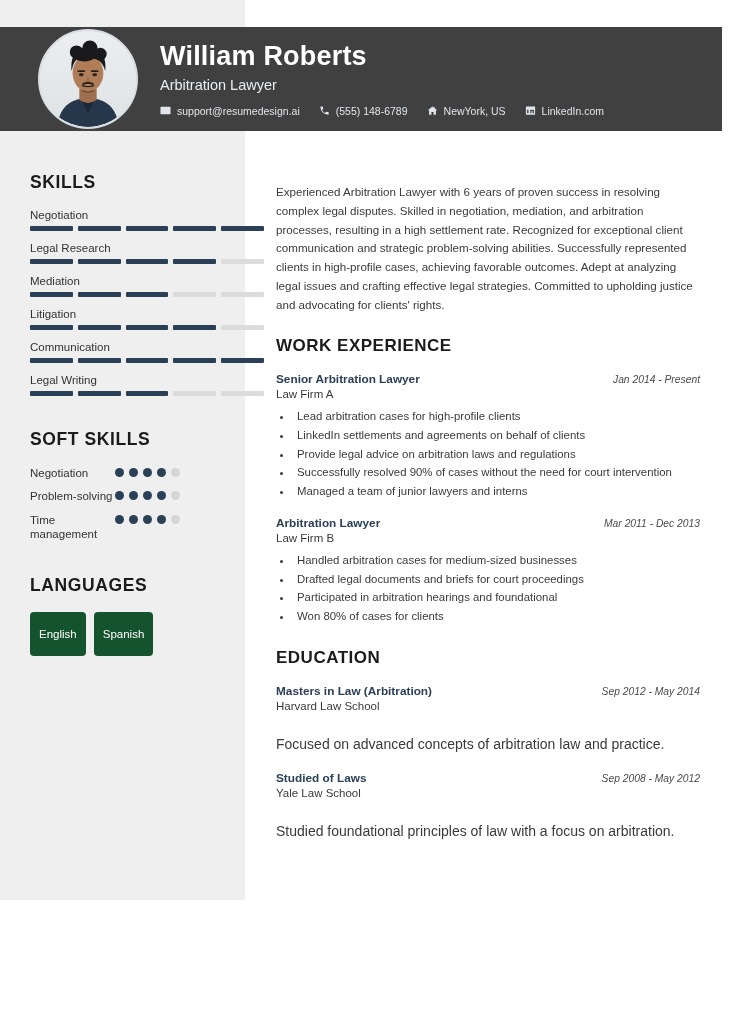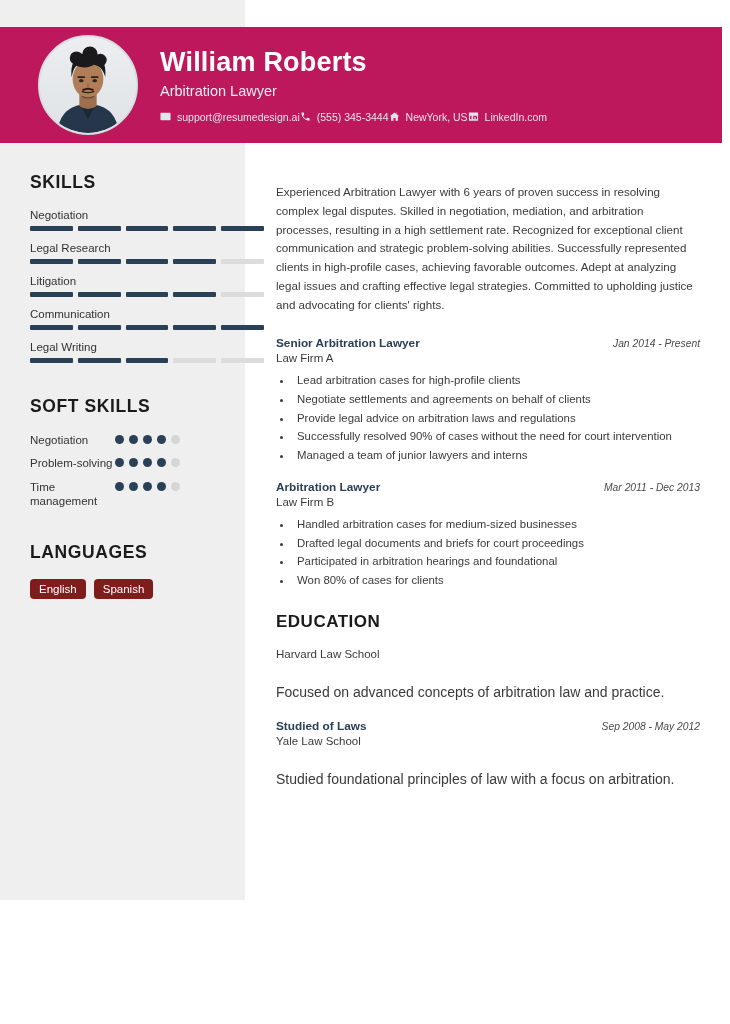--- a/index.html
+++ b/index.html
@@ -12,42 +12,42 @@
   .page { position:relative; width:730px; height:1024px; background:#ffffff; overflow:hidden; }
 
   
   .sidebar-bg {
     position:absolute; left:0; top:0; width:245px; height:900px;
     background:#efefef;
   }
 
   
   .header {
-    position:absolute; left:0; top:27px; width:722px; height:116px;
-    background:#be185d;
+    position:absolute; left:0; top:27px; width:722px; height:104px;
+    background:#404040;
     display:flex; align-items:center;
   }
   .avatar {
     width:100px; height:100px; margin-left:38px;
     border-radius:50%; overflow:hidden;
     border:2px solid #d7dde3;
     flex:0 0 auto; position:relative; background:#e8eaec;
   }
   .avatar svg { display:block; width:100%; height:100%; }
 
   .head-text { margin-left:22px; }
   .name {
     font-size:27px; font-weight:bold; color:#ffffff;
     letter-spacing:.2px; line-height:1.15;
   }
   .role {
     font-size:14.5px; color:#e9edf1; margin-top:4px; font-weight:400;
   }
   .contacts {
-    display:flex; align-items:center; margin-top:12px; 
+    display:flex; align-items:center; margin-top:12px; gap:19px;
     flex-wrap:nowrap;
   }
   .contact {
     display:flex; align-items:center; gap:6px;
     font-size:10.5px; color:#dfe5eb; white-space:nowrap;
   }
   .contact svg { width:11px; height:11px; fill:#dfe5eb; flex:0 0 auto; }
 
   
   .sidebar {
@@ -81,22 +81,22 @@
     display:flex; flex-wrap:wrap; width:66px; gap:5px; padding-top:2px;
   }
   .dot {
     width:9px; height:9px; border-radius:50%; background:#d6d6d6;
   }
   .dot.on { background:#2a4057; }
 
   
   .langs { display:flex; gap:8px; flex-wrap:wrap; }
   .lang {
-    background:#7f1d1d; color:#ffffff; font-size:11.5px;
-    padding:4px 9px; border-radius:4px;
+    background:#14532d; color:#ffffff; font-size:11.5px;
+    padding:16px 9px; border-radius:4px;
   }
 
   
   .main {
     position:absolute; left:276px; top:183px; width:424px;
   }
   .sec-h {
     font-size:17px; font-weight:bold; color:#1b1b1b;
     letter-spacing:.5px; margin-bottom:16px;
   }
@@ -187,21 +187,21 @@
             <path d="M2 5h20v14H2z" fill="none"></path>
             <path d="M2 4h20a1 1 0 011 1v14a1 1 0 01-1 1H2a1 1 0 01-1-1V5a1 1 0 011-1zm10 9L3.2 6h17.6L12 13z"></path>
           </svg>
           <span>support@resumedesign.ai</span>
         </div>
 
         <div class="contact">
           <svg viewBox="0 0 24 24">
             <path d="M6.6 10.8a15.1 15.1 0 006.6 6.6l2.2-2.2a1 1 0 011-.24 11.4 11.4 0 003.6.58 1 1 0 011 1V20a1 1 0 01-1 1A17 17 0 013 4a1 1 0 011-1h3.5a1 1 0 011 1 11.4 11.4 0 00.58 3.6 1 1 0 01-.25 1l-2.23 2.2z"></path>
           </svg>
-          <span>(555) 345-3444</span>
+          <span>(555) 148-6789</span>
         </div>
 
         <div class="contact">
           <svg viewBox="0 0 24 24">
             <path d="M12 3L1.5 11.3h3V21h5.2v-6h4.6v6H19.5v-9.7h3L12 3zm5.6 2.2V3.6h-2.3v.7l2.3 1.8z"></path>
           </svg>
           <span>NewYork, US</span>
         </div>
 
         <div class="contact">
@@ -233,20 +233,30 @@
           <div class="skill-name">Legal Research</div>
           <div class="bar">
             <div class="seg on"></div>
             <div class="seg on"></div>
             <div class="seg on"></div>
             <div class="seg on"></div>
             <div class="seg"></div>
           </div>
         </div>
         <div class="skill">
+          <div class="skill-name">Mediation</div>
+          <div class="bar">
+            <div class="seg on"></div>
+            <div class="seg on"></div>
+            <div class="seg on"></div>
+            <div class="seg"></div>
+            <div class="seg"></div>
+          </div>
+        </div>
+        <div class="skill">
           <div class="skill-name">Litigation</div>
           <div class="bar">
             <div class="seg on"></div>
             <div class="seg on"></div>
             <div class="seg on"></div>
             <div class="seg on"></div>
             <div class="seg"></div>
           </div>
         </div>
         <div class="skill">
@@ -313,30 +323,31 @@
 
   </div>
 
   <div class="main">
 
     <div class="sec">
       <div class="summary">Experienced Arbitration Lawyer with 6 years of proven success in resolving complex legal disputes. Skilled in negotiation, mediation, and arbitration processes, resulting in a high settlement rate. Recognized for exceptional client communication and strategic problem-solving abilities. Successfully represented clients in high-profile cases, achieving favorable outcomes. Adept at analyzing legal issues and crafting effective legal strategies. Committed to upholding justice and advocating for clients' rights.</div>
     </div>
 
     <div class="sec">
+      <div class="sec-h">WORK EXPERIENCE</div>
       <div id="experience-list">
           <div class="entry">
             <div class="entry-top">
               <div class="entry-title">Senior Arbitration Lawyer</div>
               <div class="entry-date">Jan 2014 - Present</div>
             </div>
             <div class="entry-sub">Law Firm A</div>
             <ul class="bullets">
               <li>Lead arbitration cases for high-profile clients</li>
-              <li>Negotiate settlements and agreements on behalf of clients</li>
+              <li>LinkedIn settlements and agreements on behalf of clients</li>
               <li>Provide legal advice on arbitration laws and regulations</li>
               <li>Successfully resolved 90% of cases without the need for court intervention</li>
               <li>Managed a team of junior lawyers and interns</li>
             </ul>
           </div>
           <div class="entry">
             <div class="entry-top">
               <div class="entry-title">Arbitration Lawyer</div>
               <div class="entry-date">Mar 2011 - Dec 2013</div>
             </div>
@@ -348,20 +359,24 @@
               <li>Won 80% of cases for clients</li>
             </ul>
           </div>
         </div>
     </div>
 
     <div class="sec">
       <div class="sec-h">EDUCATION</div>
       <div id="education-list">
           <div class="edu-entry">
+            <div class="entry-top">
+              <div class="entry-title">Masters in Law (Arbitration)</div>
+              <div class="entry-date">Sep 2012 - May 2014</div>
+            </div>
             <div class="entry-sub">Harvard Law School</div>
             <div class="edu-desc">Focused on advanced concepts of arbitration law and practice.</div>
           </div>
           <div class="edu-entry">
             <div class="entry-top">
               <div class="entry-title">Studied of Laws</div>
               <div class="entry-date">Sep 2008 - May 2012</div>
             </div>
             <div class="entry-sub">Yale Law School</div>
             <div class="edu-desc">Studied foundational principles of law with a focus on arbitration.</div>

